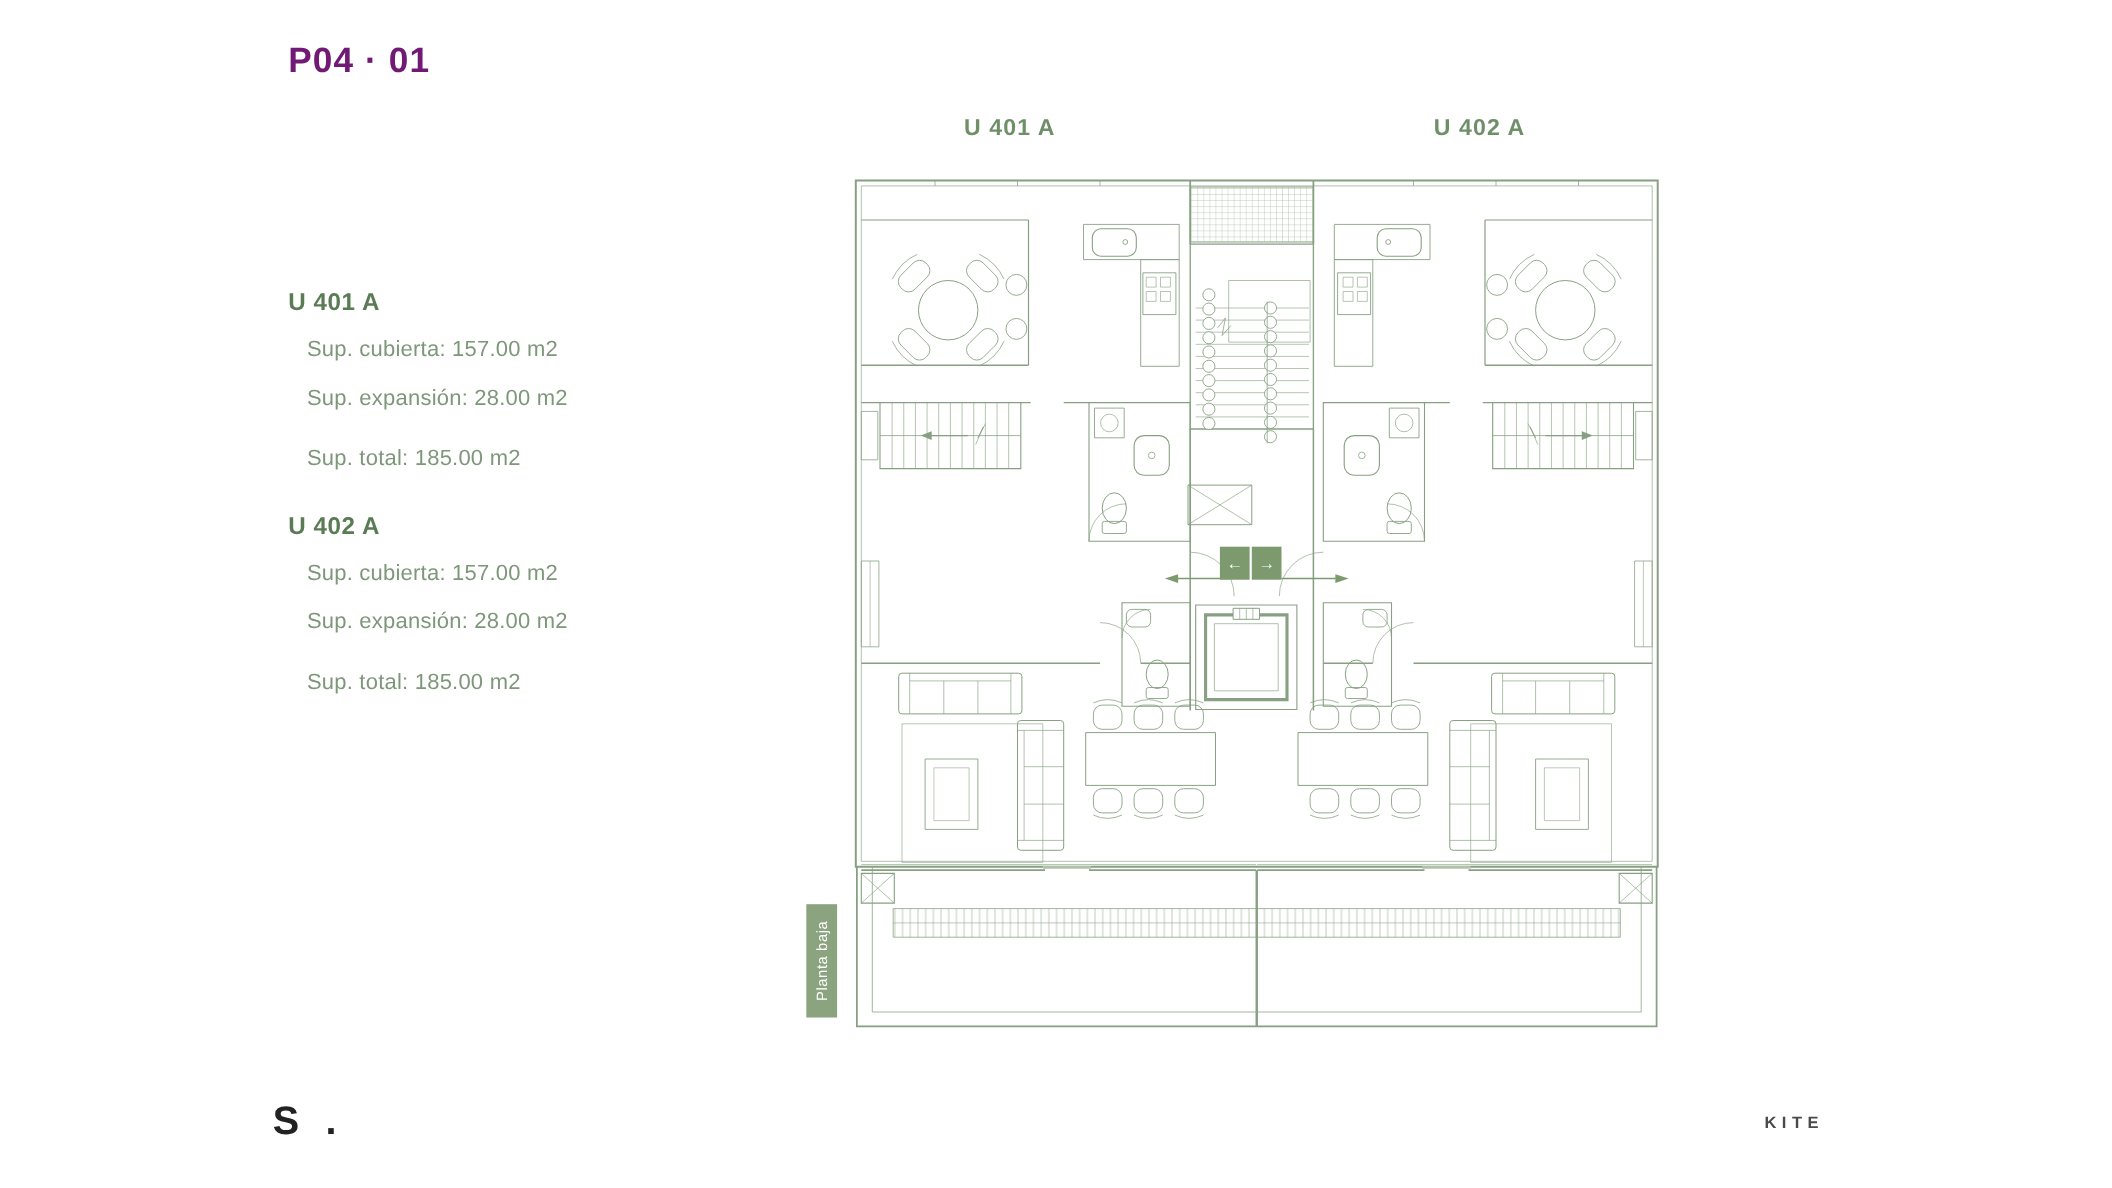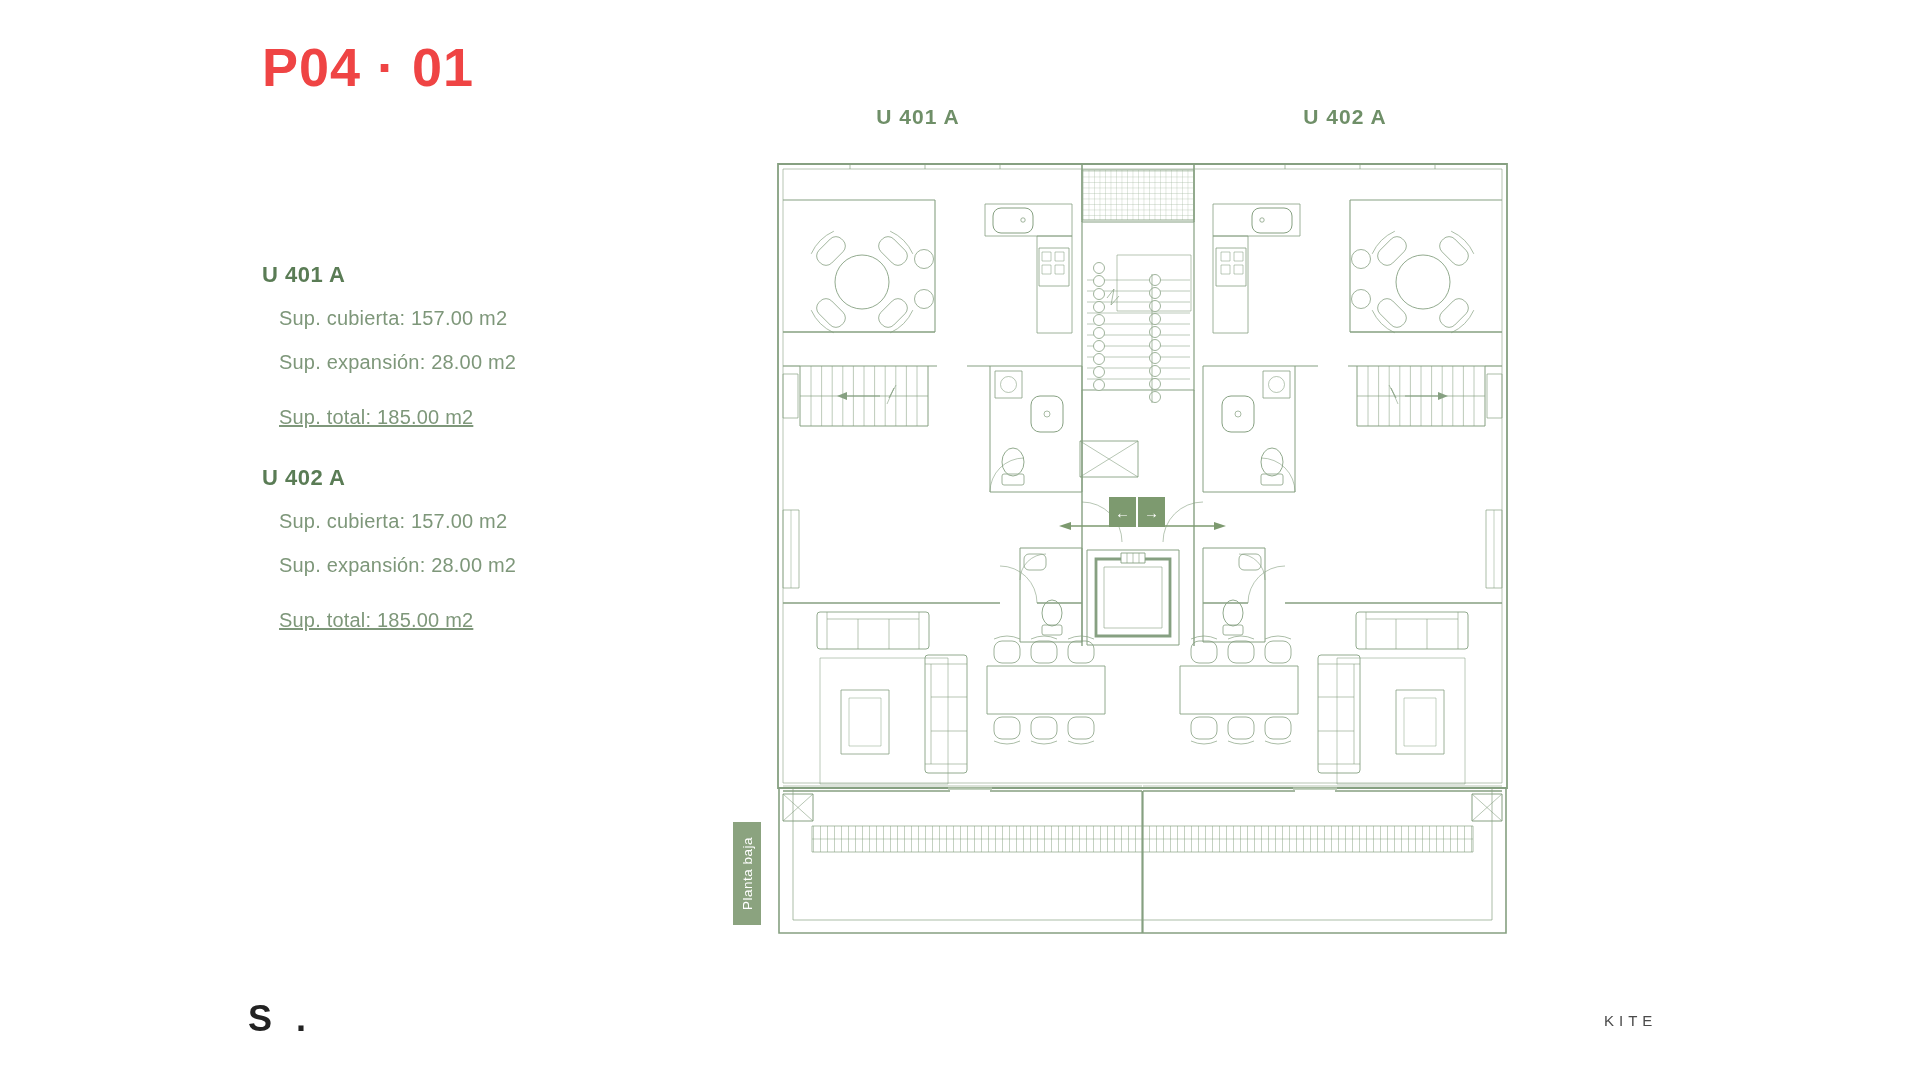--- a/index.html
+++ b/index.html
@@ -1,27 +1,27 @@
 <!DOCTYPE html>
 <html><head>
 <meta charset="utf-8">
 <style>
   html,body{margin:0;padding:0;}
   body{width:1920px;height:1080px;background:#ffffff;position:relative;overflow:hidden;
        font-family:"Liberation Sans", sans-serif;}
   .abs{position:absolute;}
 
   
-  .page-title{left:262px;top:36px;font-size:54px;font-weight:800;color:#ef4444;letter-spacing:1px;}
+  .page-title{left:262px;top:36px;font-size:32px;font-weight:800;color:#701a75;letter-spacing:1px;}
 
   
   .info-block{left:262px;width:340px;color:#7e977a;}
   .info-block h2{margin:0 0 8px 0;font-size:22px;font-weight:700;color:#5a7c55;letter-spacing:.5px;}
   .info-block p{margin:17px;font-size:20px;line-height:27px;letter-spacing:.2px;}
-  .info-block p.total{margin-top:28px;text-decoration:underline;}
+  .info-block p.total{margin-top:28px;}
   .block-1{top:262px;}
   .block-2{top:465px;}
 
   
   .plan-wrap{left:775px;top:160px;width:735px;height:780px;}
   .plan-label{position:absolute;top:-55px;width:170px;text-align:center;font-size:21px;
               font-weight:700;color:#6f8f68;letter-spacing:1px;}
   .plan-label.left{left:58px;}
   .plan-label.right{left:485px;}
   .plan-svg{position:absolute;left:0;top:0;width:735px;height:780px;}
@@ -30,21 +30,21 @@
   .elev-icon span{width:27px;height:30px;background:#7d9a6f;color:#ffffff;display:flex;
                   align-items:center;justify-content:center;font-size:15px;line-height:1;}
 
   .floor-tag{position:absolute;left:-42px;top:662px;width:28px;height:103px;background:#8ba37f;
              color:#ffffff;font-size:13.5px;letter-spacing:.5px;
              writing-mode:vertical-rl;transform:rotate(180deg);
              display:flex;align-items:center;justify-content:center;}
 
   
   .studio-logo{left:248px;top:998px;font-size:36px;font-weight:800;color:#222222;letter-spacing:7px;}
-  .brand{left:1604px;top:1012px;font-size:15px;color:#4a4a4a;letter-spacing:5px;font-weight:400;}
+  .brand{left:1604px;top:1012px;font-size:15px;color:#4a4a4a;letter-spacing:5px;font-weight:700;}
 
   svg *{vector-effect:non-scaling-stroke;}
 </style>
 </head>
 <body>
 
 <div class="abs page-title">P04 · 01</div>
 
 <section class="abs info-block block-1">
   <h2>U 401 A</h2>

